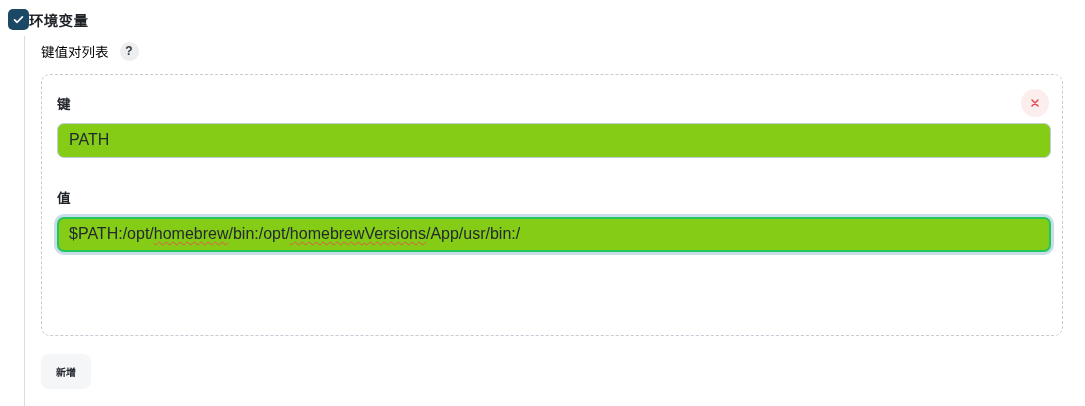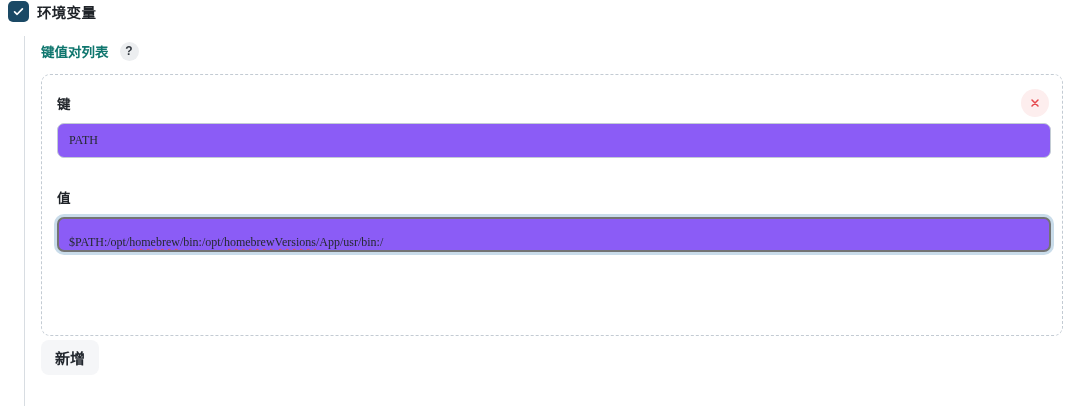--- a/index.html
+++ b/index.html
@@ -15,24 +15,24 @@
     overflow: hidden;
     font-family: "Liberation Sans", "DejaVu Sans", sans-serif;
     color: #1f2328;
     -webkit-font-smoothing: antialiased;
   }
 
   
   .section-header {
     position: absolute;
     left: 8px;
-    top: 0;
-    display: flex;
-    align-items: center;
-    gap: 8px;
+    top: 8px;
+    display: flex;
+    align-items: center;
+    gap: 0;
     height: 22px;
   }
   .checkbox {
     width: 21px;
     height: 21px;
     border-radius: 5px;
     background: #1b4965;
     display: flex;
     align-items: center;
     justify-content: center;
@@ -63,22 +63,22 @@
     position: absolute;
     left: 41px;
     top: 41px;
     display: flex;
     align-items: center;
     gap: 11px;
     height: 20px;
   }
   .sublabel-text {
     font-size: 13.5px;
-    font-weight: 700;
-    color: #0f766e;
+    font-weight: 400;
+    color: #000000;
     white-space: nowrap;
   }
   .help-badge {
     width: 19px;
     height: 19px;
     border-radius: 50%;
     background: #eceef0;
     color: #32383f;
     font-size: 12px;
     font-weight: 700;
@@ -129,60 +129,59 @@
     margin: 0 0 11px 0;
     line-height: 1;
   }
 
   .text-input {
     width: 100%;
     height: 35px;
     box-sizing: border-box;
     border: 1px solid #c3ccd4;
     border-radius: 7px;
-    background: #8b5cf6;
+    background: #84cc16;
     padding: 0 11px;
-    font-family: Liberation Serif, serif;
-    font-size: 12px;
+    font-family: Liberation Sans, sans-serif;
+    font-size: 16px;
     color: #24292f;
     outline: none;
     white-space: nowrap;
     overflow: hidden;
     text-overflow: clip;
     display: flex;
     align-items: center;
   }
   .text-input.focused {
-    border: 2px solid #737373;
+    border: 2px solid #22c55e;
     box-shadow: 0 0 0 3px #c9dcea;
     padding: 0 10px;
-    align-items: flex-end;
   }
   
   .squiggle {
     text-decoration: underline;
     text-decoration-style: wavy;
     text-decoration-color: #e5534b;
     text-decoration-thickness: 1px;
     text-underline-offset: 2px;
   }
 
   
   .add-button {
     position: absolute;
     left: 41px;
-    top: 340px;
+    top: 354px;
     min-width: 50px;
     height: 35px;
     padding: 0 14px;
     background: #f5f6f8;
     border: none;
     border-radius: 8px;
     font-family: "Liberation Sans", "DejaVu Sans", sans-serif;
-    font-size: 15px;
+    font-size: 10px;
     font-weight: 700;
     color: #22272e;
     cursor: pointer;
     display: flex;
     align-items: center;
     justify-content: center;
   }
 </style>
 </head>
 <body>

